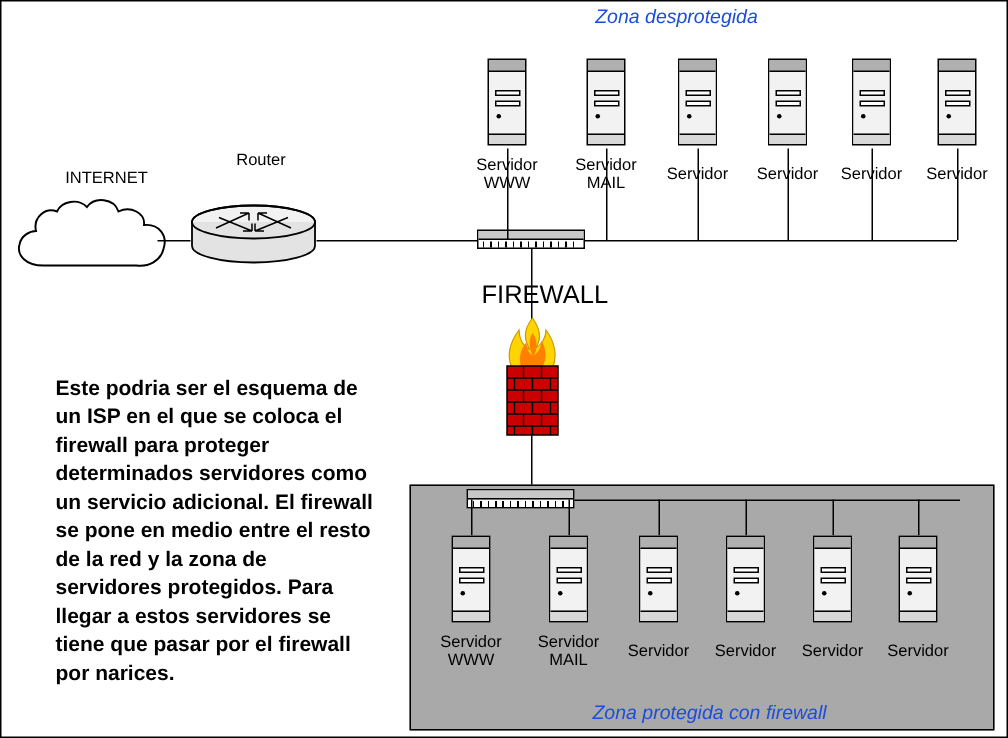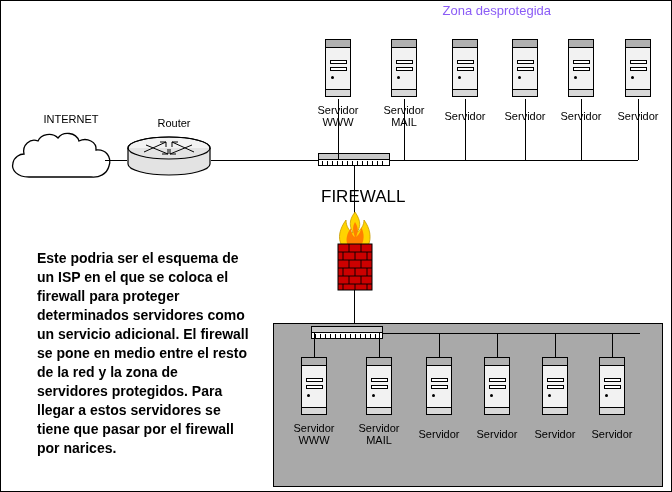--- a/index.html
+++ b/index.html
@@ -21,22 +21,23 @@
     position: absolute;
     font-size: 11px;
     color: #000000;
     text-align: center;
     line-height: 12px;
     white-space: pre-line;
   }
   .title {
     position: absolute;
     font-size: 13px;
-    color: #8b5cf6;
-    text-align: right;
+    color: #1d4ed8;
+    text-align: center;
+    font-style: italic;
   }
   .wire {
     position: absolute;
     background: #000000;
   }
   
   .server {
     position: absolute;
     width: 26px;
     height: 58px;
@@ -136,21 +137,21 @@
 
   <div class="label" style="left:20px; top:112px; width:100px;">INTERNET</div>
 
   <div class="cloud" style="left:6px; top:128px;">
     <svg width="108" height="56" viewBox="0 0 108 56">
       <path d="M22,48 C10,48 4,41 6,34 C7,28 13,25 17,25 C15,16 23,9 31,12 C34,5 45,3 51,9
                C56,2 69,3 72,12 C80,8 90,13 89,21 C99,20 105,28 102,37 C100,45 92,49 84,48 Z" fill="#ffffff" stroke="#000000" stroke-width="1.3"></path>
     </svg>
   </div>
 
-  <div class="label" style="left:133px; top:116px; width:80px;">Router</div>
+  <div class="label" style="left:133px; top:100px; width:80px;">Router</div>
 
   <div class="router" style="left:125px; top:135px;">
     <svg width="86" height="42" viewBox="0 0 86 42">
       <ellipse cx="43" cy="12" rx="41" ry="11" fill="#f2f2f2" stroke="#000000" stroke-width="1.2"></ellipse>
       <path d="M2,12 L2,28 A41,11 0 0 0 84,28 L84,12" fill="#e3e3e3" stroke="#000000" stroke-width="1.2"></path>
       <ellipse cx="43" cy="12" rx="41" ry="11" fill="none" stroke="#000000" stroke-width="1.2"></ellipse>
       <path d="M18,16 L40,6 M40,6 L34,6 M40,6 L40,11" stroke="#000000" stroke-width="1" fill="none"></path>
       <path d="M68,16 L46,6 M46,6 L52,6 M46,6 L46,11" stroke="#000000" stroke-width="1" fill="none"></path>
       <path d="M20,9 L42,18 M42,18 L36,18 M42,18 L42,13" stroke="#000000" stroke-width="1" fill="none"></path>
       <path d="M66,9 L44,18 M44,18 L50,18 M44,18 L44,13" stroke="#000000" stroke-width="1" fill="none"></path>
@@ -277,20 +278,21 @@
         <line x1="29" y1="78" x2="29" y2="84"></line>
         <line x1="41" y1="78" x2="41" y2="84"></line>
       </g>
     </svg>
   </div>
 
   <div class="wire" style="left:353px; top:289px; width:1px; height:42px;"></div>
 
   <div class="zone" style="left:272px; top:322px; width:390px; height:164px;"></div>
 
+  <div class="title" style="left:332px; top:466px; width:280px;">Zona protegida con firewall</div>
 
   <div class="switch" style="left:310px; top:325px;">
     <div class="top"></div>
     <div class="ports"></div>
   </div>
 
   <div class="wire" style="left:382px; top:332px; width:257px; height:1px;"></div>
 
   <div class="wire" style="left:313px; top:332px; width:1px; height:24px;"></div>
   <div class="wire" style="left:378px; top:332px; width:1px; height:24px;"></div>

